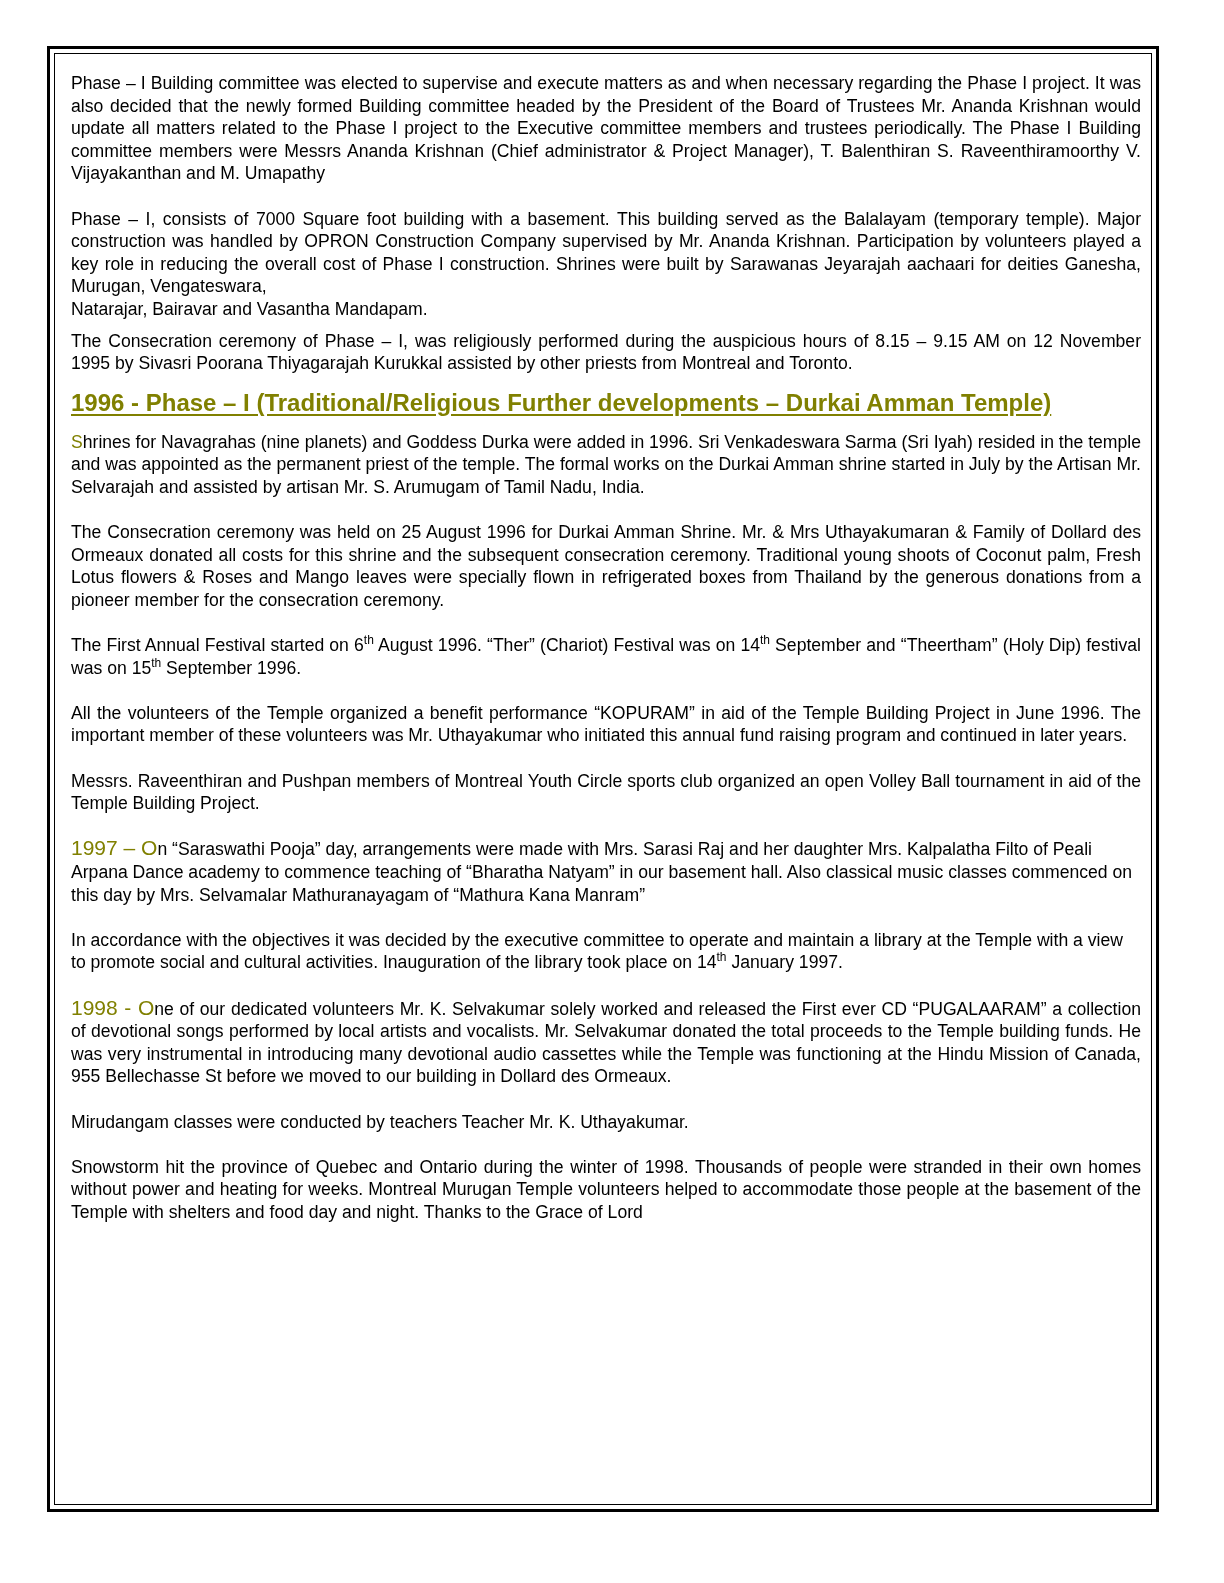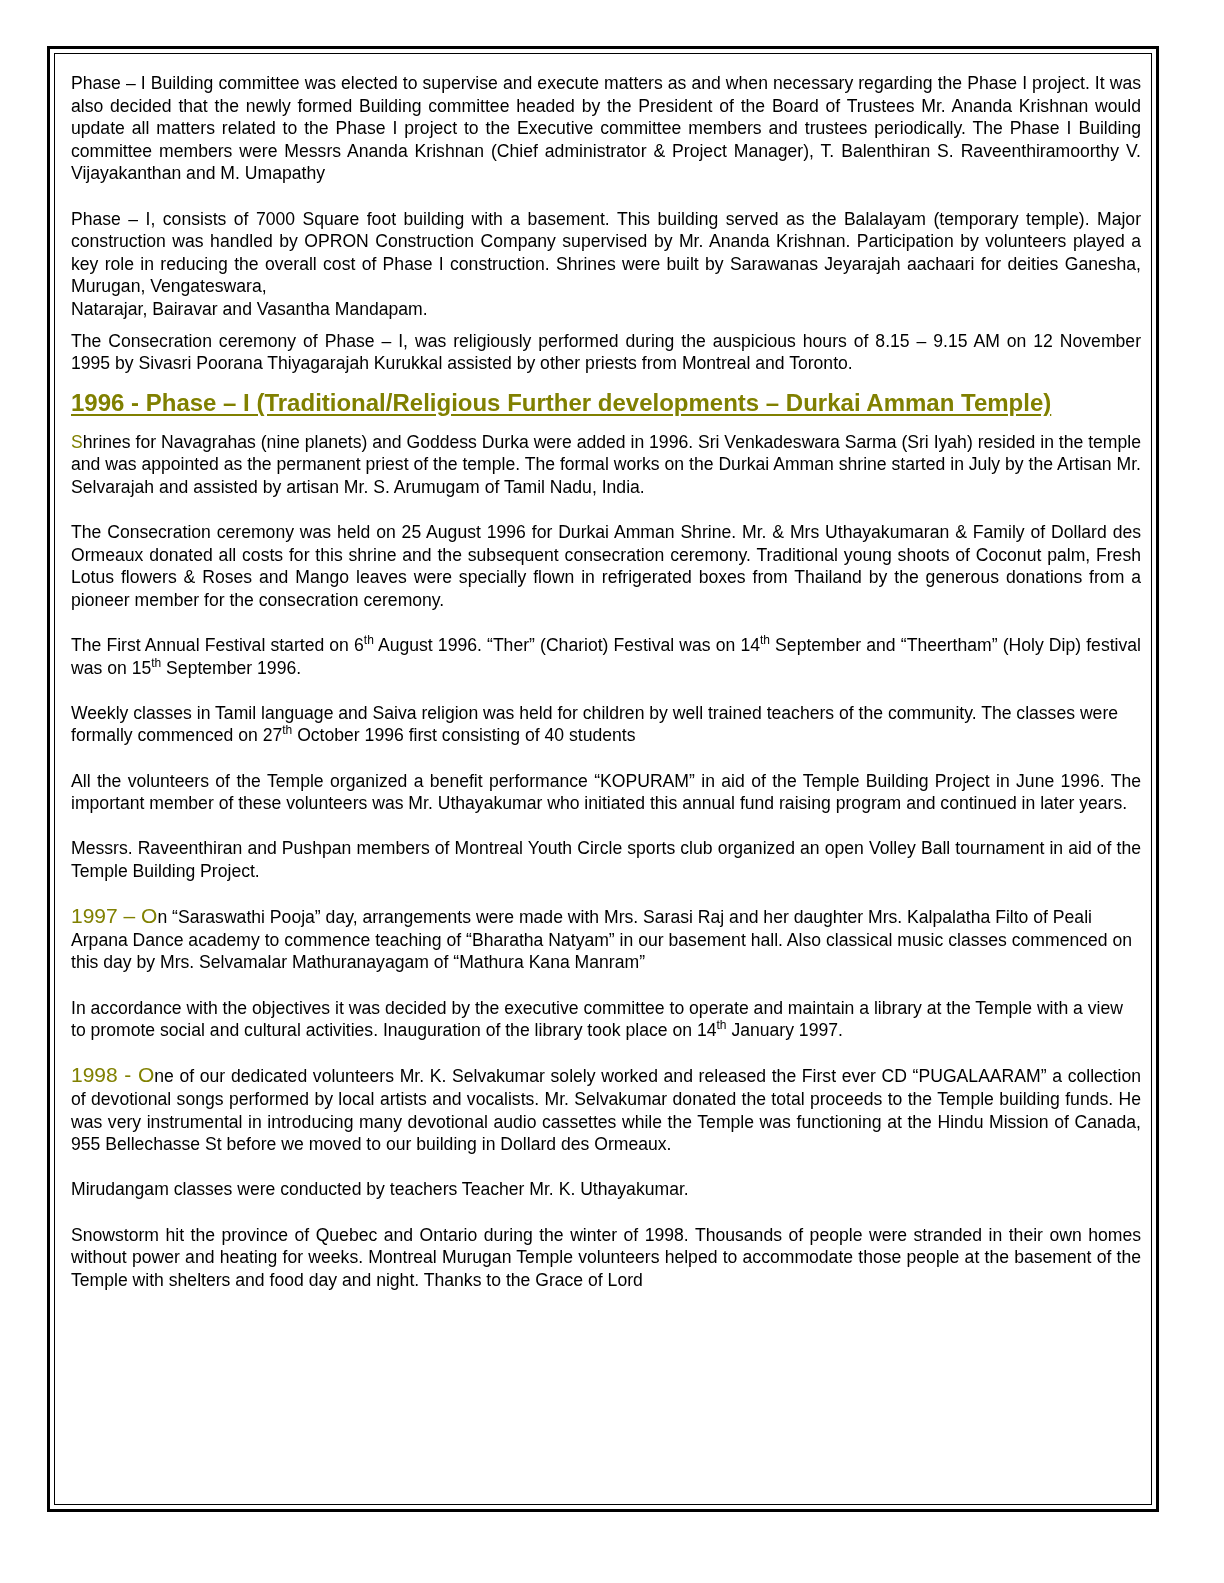--- a/index.html
+++ b/index.html
@@ -94,23 +94,20 @@
   <p>
     <span class="olive">S</span><span>hrines for Navagrahas (nine planets) and Goddess Durka were added in 1996. Sri Venkadeswara Sarma (Sri Iyah) resided in the temple and was appointed as the permanent priest of the temple. The formal works on the Durkai Amman shrine started in July by the Artisan Mr. Selvarajah and assisted by artisan Mr. S. Arumugam of Tamil Nadu, India.</span>
   </p>
 
   <p>The Consecration ceremony was held on 25 August 1996 for Durkai Amman Shrine. Mr. &amp; Mrs Uthayakumaran &amp; Family of Dollard des Ormeaux donated all costs for this shrine and the subsequent consecration ceremony. Traditional young shoots of Coconut palm, Fresh Lotus flowers &amp; Roses and Mango leaves were specially flown in refrigerated boxes from Thailand by the generous donations from a pioneer member for the consecration ceremony.</p>
 
   <p>
     <span>The First Annual Festival started on 6</span><sup>th</sup><span> August 1996. “Ther” (Chariot) Festival was on 14</span><sup>th</sup><span> September and “Theertham” (Holy Dip) festival was on 15</span><sup>th</sup><span> September 1996.</span>
   </p>
 
-  <p class="left">
-    <span>Weekly classes in Tamil language and Saiva religion was held for children by well trained teachers of the community. The classes were formally commenced on 27</span><sup>th</sup><span> October 1996 first consisting of 40 students</span>
-  </p>
 
   <p>All the volunteers of the Temple organized a benefit performance “KOPURAM” in aid of the Temple Building Project in June 1996. The important member of these volunteers was Mr. Uthayakumar who initiated this annual fund raising program and continued in later years.</p>
 
   <p>Messrs. Raveenthiran and Pushpan members of Montreal Youth Circle sports club organized an open Volley Ball tournament in aid of the Temple Building Project.</p>
 
 
   <p class="left">
     <span class="year-lead">1997 – O</span><span>n “Saraswathi Pooja” day, arrangements were made with Mrs. Sarasi Raj and her daughter Mrs. Kalpalatha Filto of Peali Arpana Dance academy to commence teaching of “Bharatha Natyam” in our basement hall. Also classical music classes commenced on this day by Mrs. Selvamalar Mathuranayagam of “Mathura Kana Manram”</span>
   </p>
 

